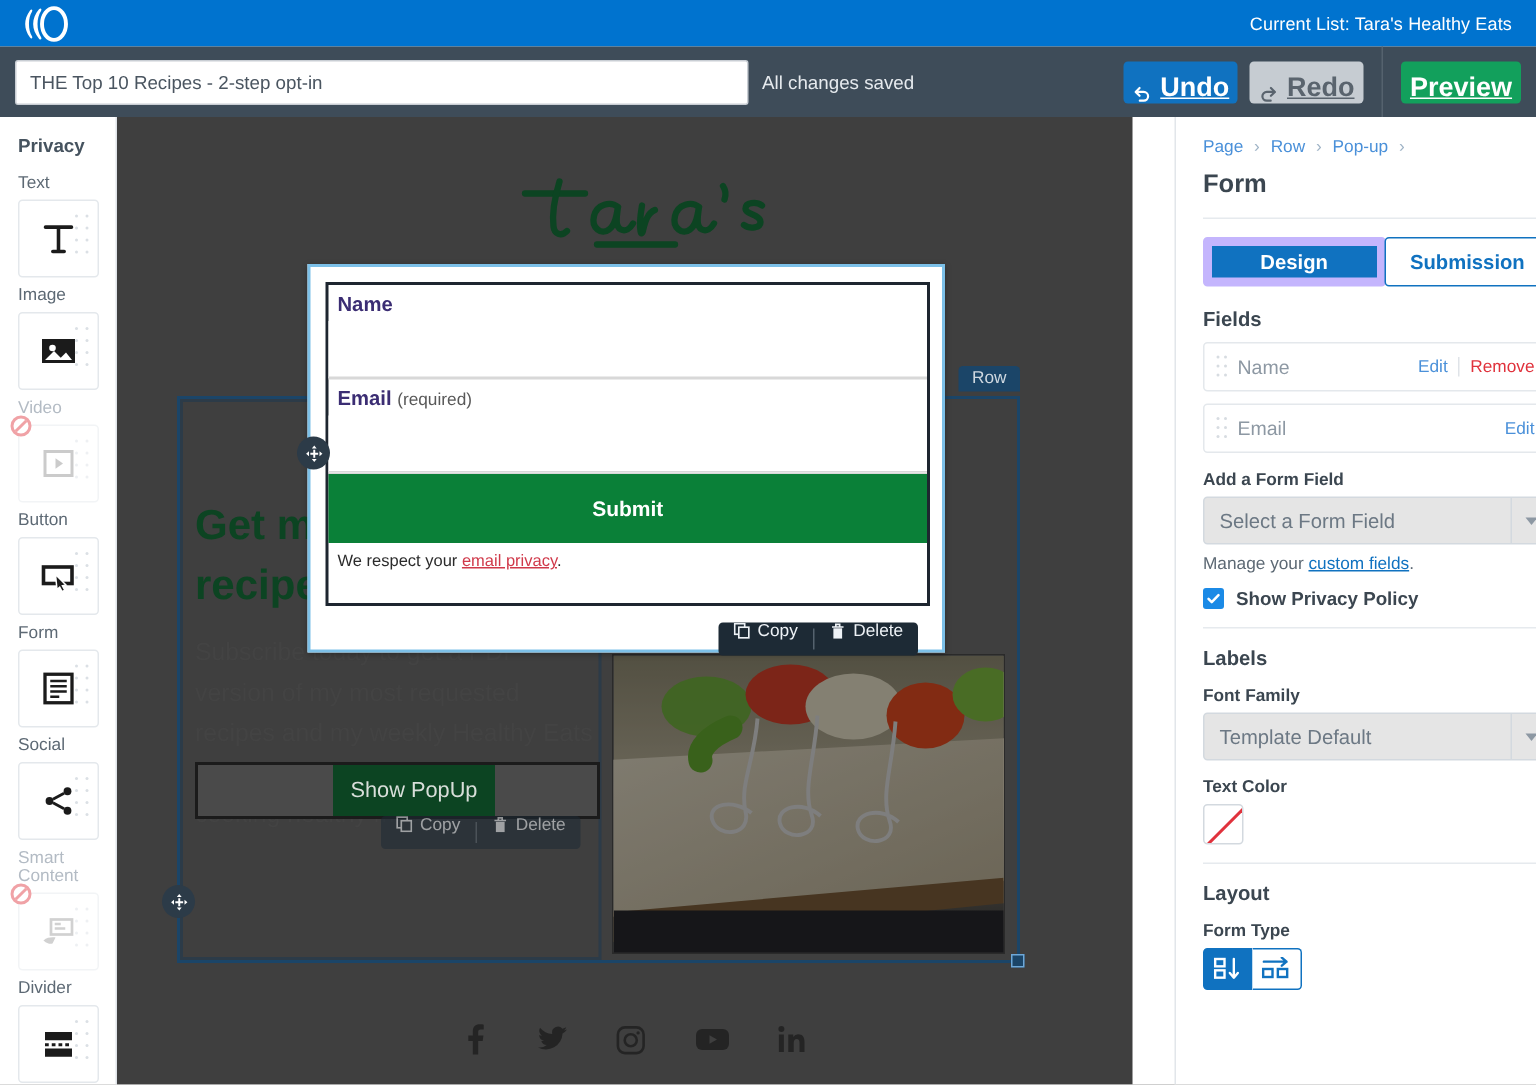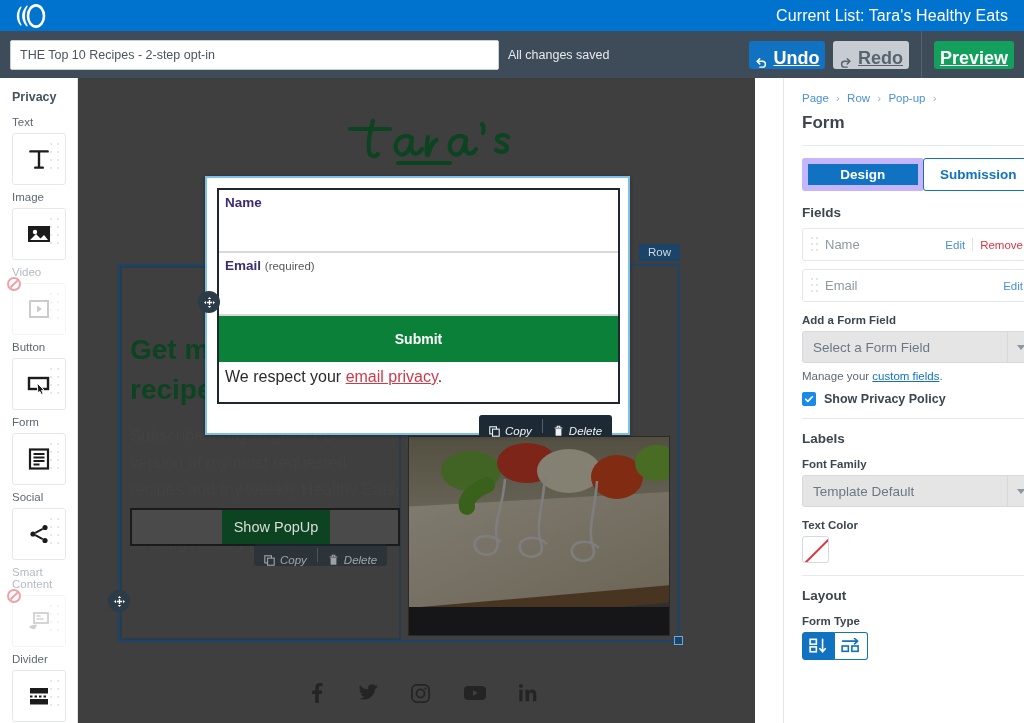--- a/index.html
+++ b/index.html
@@ -11,21 +11,21 @@
   .app { position: relative; width: 1024px; height: 723px; }
 
   
   .topbar {
     position: absolute; left: 0; top: 0; width: 1024px; height: 31px;
     background: #0073cf; display: flex; align-items: center;
     justify-content: space-between; padding: 0 16px;
   }
   .brand-logo { width: 40px; height: 24px; display: flex; align-items: center; }
   .current-list {
-    color: #ffffff; font-size: 16px; letter-spacing: .1px; white-space: nowrap;
+    color: #ffffff; font-size: 12px; letter-spacing: .1px; white-space: nowrap;
   }
 
   
   .toolbar {
     position: absolute; left: 0; top: 31px; width: 1024px; height: 47px;
     background: #3e4c59; display: flex; align-items: center; padding: 0 10px;
   }
   .title-input {
     width: 489px; height: 30px; background: #ffffff; border: 1px solid #c9ced4;
     border-radius: 2px; padding: 0 9px; font-size: 12.5px; color: #4a5560;
@@ -139,21 +139,21 @@
   .social-strip svg { display: block; opacity: .72; }
 
   
   .mini-bar {
     position: absolute; display: flex; align-items: stretch; height: 22px;
     background: #1d2a35; border-radius: 3px; overflow: hidden;
     font-size: 11.5px; color: #eef2f6;
   }
   .mini-bar.faded { opacity: .55; }
   .mini-item {
-    display: flex; align-items: flex-end; gap: 5px; padding: 0 10px; cursor: pointer; font-style: italic;
+    display: flex; align-items: flex-start; gap: 5px; padding: 0 10px; cursor: pointer;
   }
   .mini-sep { width: 1px; background: #55626e; margin: 4px 0; }
 
   .drag-handle {
     position: absolute; width: 22px; height: 22px; border-radius: 50%;
     background: #2c3b48; display: flex; align-items: center; justify-content: center;
   }
 
   
   .popup-wrap {
@@ -168,21 +168,21 @@
   .fld-label {
     font-size: 13.5px; color: #3b2d73; font-weight: bold; padding: 5px 6px 4px;
   }
   .fld-label .req { font-weight: normal; font-size: 11.5px; color: #585858; }
   .fld-input { height: 38px; border-bottom: 1px solid #d8d8d8; background: #ffffff; }
   .submit-bar {
     height: 46px; background: #0a8038; color: #ffffff; font-size: 14px;
     font-weight: bold; display: flex; align-items: center; justify-content: center;
   }
   .privacy {
-    font-size: 16px; color: #2b2b2b; padding: 6px 6px 0;
+    font-size: 11px; color: #2b2b2b; padding: 6px 6px 0;
   }
   .privacy a { color: #d0394a; text-decoration: underline; }
 
   
   .right-panel {
     position: absolute; left: 783px; top: 78px; width: 269px; height: 645px;
     background: #ffffff; border-left: 1px solid #e2e6ea; padding: 14px 18px 0;
     overflow: hidden;
   }
   .crumbs { font-size: 11.5px; color: #4a90d9; margin-bottom: 9px; }

